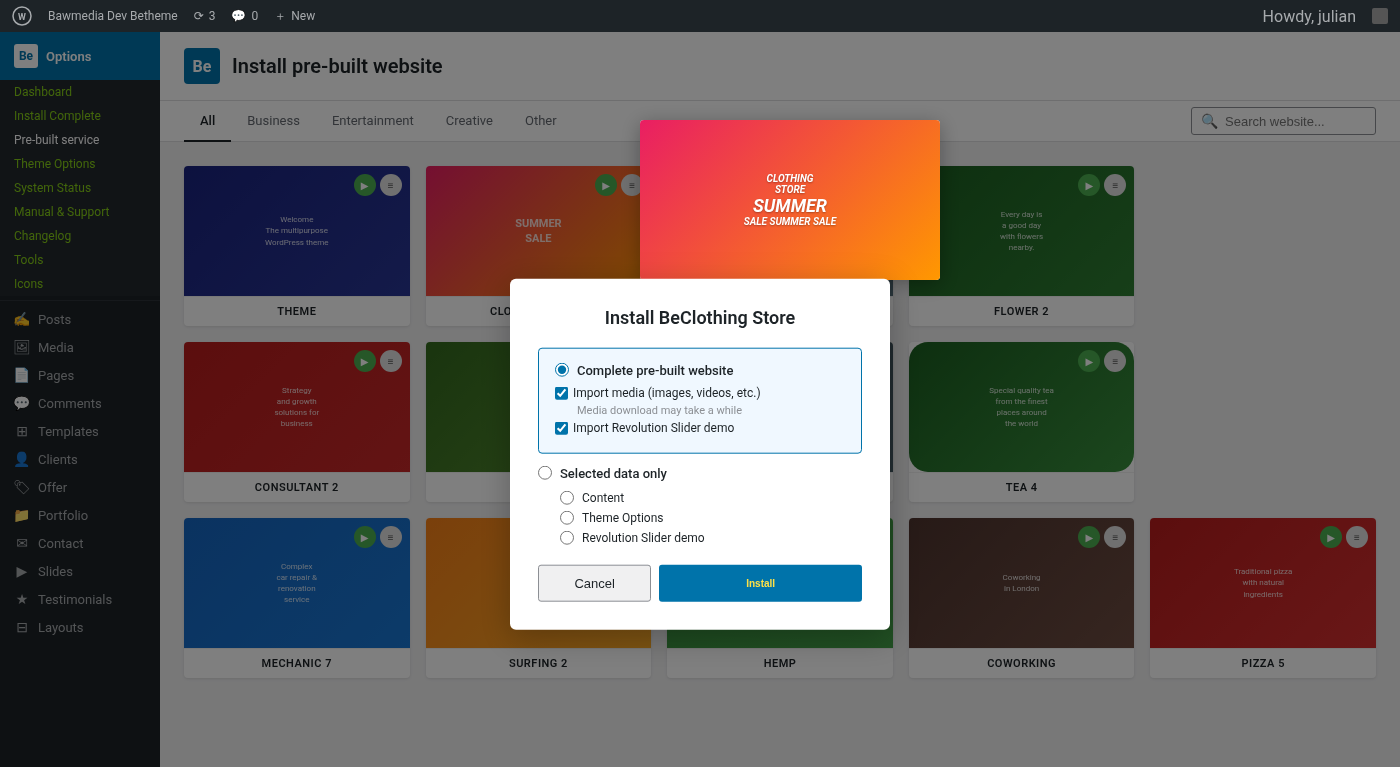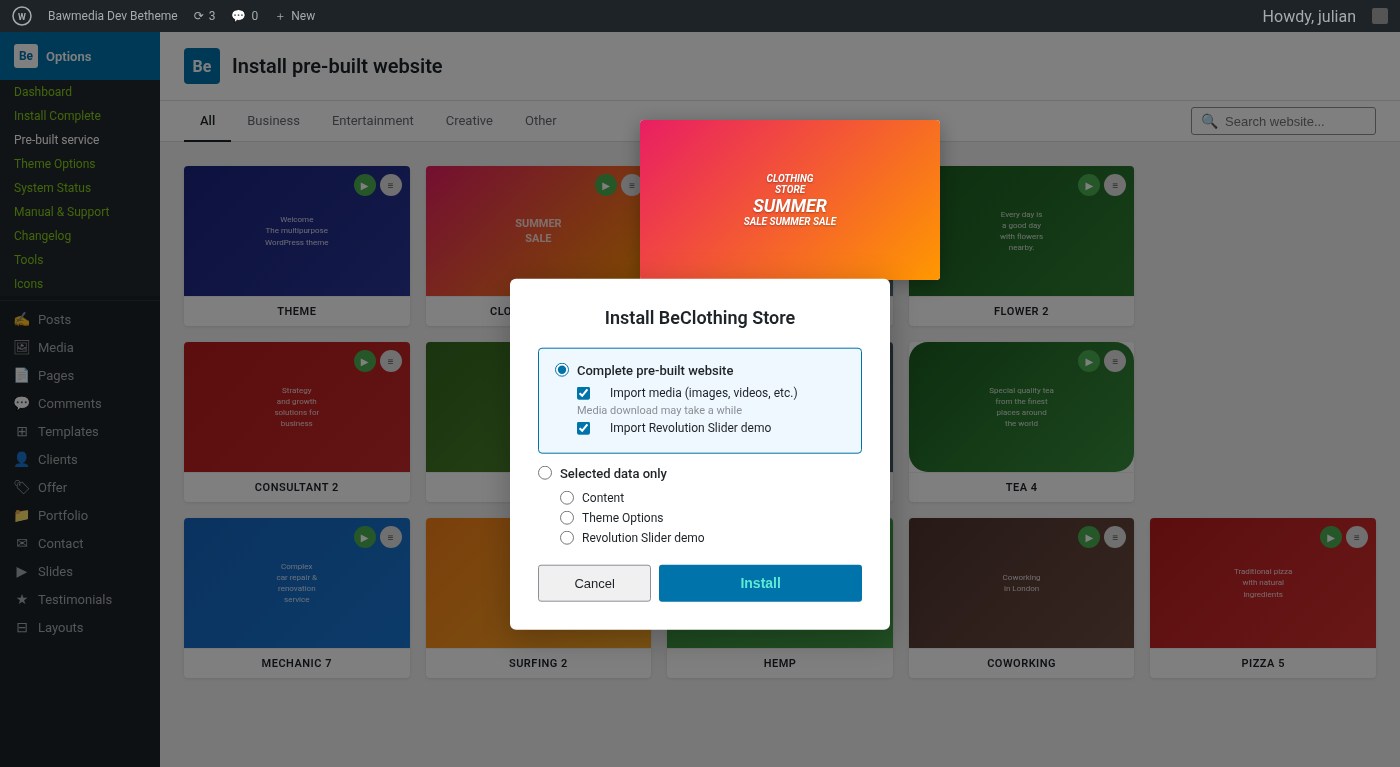--- a/index.html
+++ b/index.html
@@ -156,21 +156,21 @@
     }
     .install-option-card.selected { border-color: #0073aa; background: #f0f8ff; }
     .radio-row {
       display: flex; align-items: center; gap: 8px; margin-bottom: 8px;
       font-size: 13px; font-weight: 500; color: #1d2327;
     }
     .radio-input {
       width: 14px; height: 14px; accent-color: #0073aa; cursor: pointer;
     }
     .checkbox-row {
-      display: flex; align-items: flex-start; gap: 20px; margin-left: 22px;
+      display: flex; align-items: flex-start; gap: 5px; 
       margin-bottom: 4px; font-size: 12px; color: #1d2327;
     }
     .checkbox-input {
       width: 13px; height: 13px; accent-color: #0073aa; cursor: pointer; margin-top: 1px;
     }
     .note-text { margin-left: 22px; font-size: 11px; color: #8c8f94; margin-bottom: 4px; }
     .install-data-section { margin-top: 12px; }
     .data-radio-row {
       display: flex; align-items: center; gap: 8px;
       font-size: 13px; font-weight: 500; color: #1d2327; margin-bottom: 10px;
@@ -181,22 +181,22 @@
     }
     .install-buttons {
       display: flex; gap: 8px; margin-top: 20px;
     }
     .btn-cancel {
       flex: 1; padding: 10px; background: #f0f0f1; color: #1d2327;
       border: 1px solid #8c8f94; border-radius: 3px; font-size: 13px;
       cursor: pointer; font-weight: 500;
     }
     .btn-install {
-      flex: 2; padding: 10px; background: #0073aa; color: #5eead4;
-      border: none; border-radius: 3px; font-size: 14px; font-weight: 600;
+      flex: 2; padding: 10px; background: #0073aa; color: #fde047;
+      border: none; border-radius: 3px; font-size: 10px; font-weight: 600;
       cursor: pointer;
     }
 
     
     .thumb-text { font-size: 8px; color: rgba(255,255,255,0.8); text-align: center; padding: 4px; line-height: 1.4; }
   </style>
 </head>
 <body>
 
 <div id="wpadminbar">

